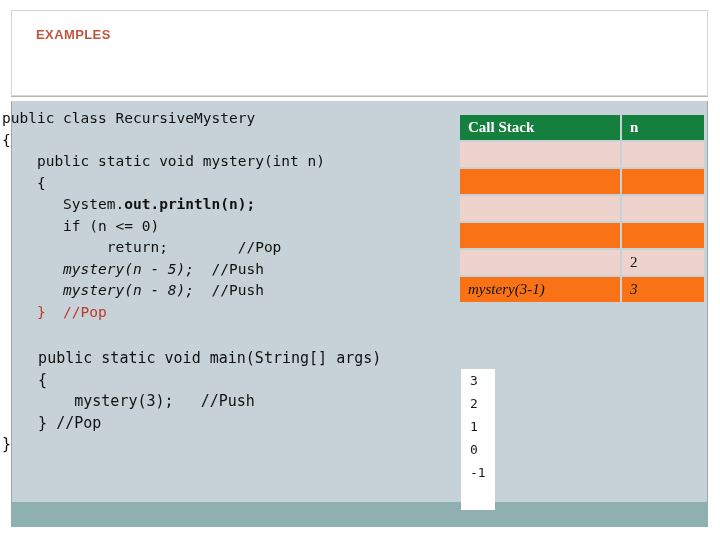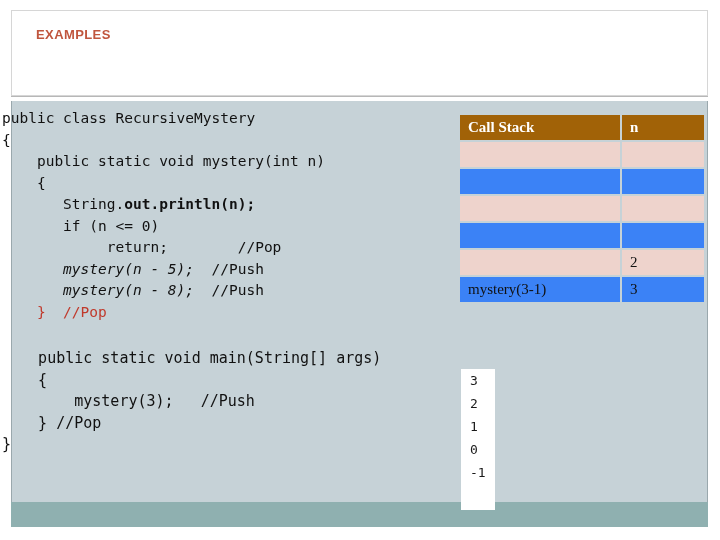--- a/index.html
+++ b/index.html
@@ -65,27 +65,27 @@
     position:absolute;left:458px;top:113px;width:246px;
     border-collapse:separate;border-spacing:2px;
     table-layout:fixed;
   }
   .stack-table th,.stack-table td{
     height:25px;padding:0 8px;margin:0;text-align:left;vertical-align:middle;
     font-family:"Liberation Serif",serif;font-size:15px;color:#111;
     box-sizing:border-box;
   }
   .stack-table th{
-    background:#a16207;color:#ffffff;font-weight:bold;font-size:15px;
+    background:#15803d;color:#ffffff;font-weight:bold;font-size:15px;
   }
   .stack-table td.c0{width:160px;}
   .stack-table td.c1,.stack-table th.h1{width:82px;}
   .stack-table th.h0{width:160px;}
   .row-dark td{background:#eed3cc;}
-  .row-light td{background:#3b82f6;}
+  .row-light td{background:#f97316;font-style:italic;}
 
   
   .output-box{
     position:absolute;left:461px;top:369px;width:34px;height:141px;
     background:#ffffff;
   }
   .output-box .line{
     font-family:"DejaVu Sans Mono","Liberation Mono",monospace;
     font-size:13px;line-height:23px;color:#1a1a1a;
     padding-left:9px;
@@ -101,21 +101,21 @@
 
   <div class="header-box">
     <div class="eyebrow">EXAMPLES</div>
   </div>
   <div class="header-rule"></div>
 
   <div class="code"><span>public class RecursiveMystery</span>
 <span>{</span>
 <span>    public static void mystery(int n)</span>
 <span>    {</span>
-<span><span>       String.</span><span class="bi">out</span><span class="bi">.</span><span class="bi">println(n);</span></span>
+<span><span>       System.</span><span class="bi">out</span><span class="bi">.</span><span class="bi">println(n);</span></span>
 <span>       if (n &lt;= 0)</span>
 <span>            return;        //Pop</span>
 <span><span class="it">       mystery(n - 5);</span><span>  //Push</span></span>
 <span><span class="it">       mystery(n - 8);</span><span>  //Push</span></span>
 <span><span class="red">    }</span><span class="red">  //Pop</span></span></div>
 
   <div class="code2"><span>    public static void main(String[] args)</span>
 <span>    {</span>
 <span><span class="it">        mystery(3);</span><span>   //Push</span></span>
 <span>    } //Pop</span>

